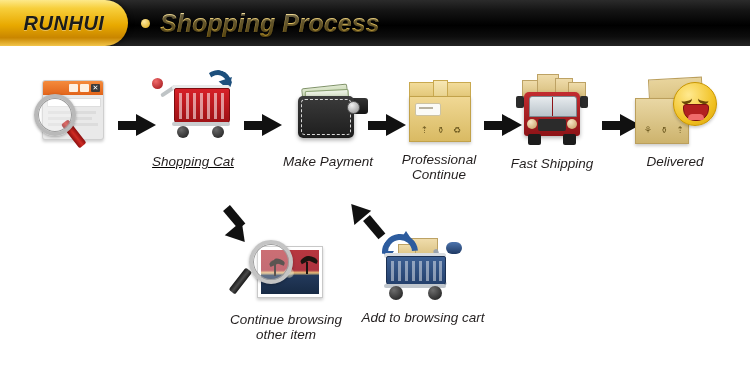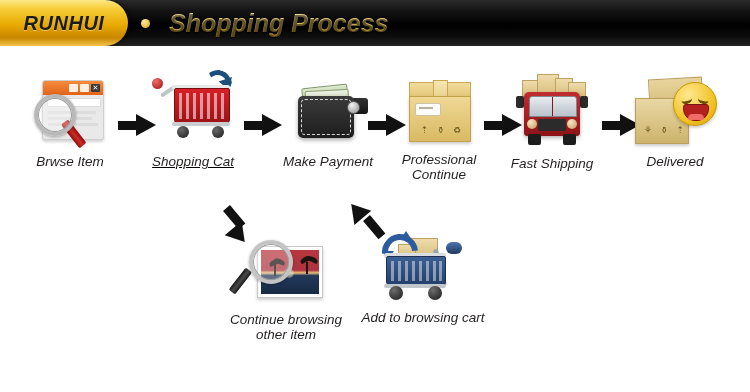--- a/index.html
+++ b/index.html
@@ -24,21 +24,21 @@
   }
   .brand-tab span{
     font-weight:bold;font-style:italic;font-size:20px;color:#1b1b1b;
     letter-spacing:.5px;text-shadow:0 1px 0 rgba(255,255,255,.35);
   }
   .hdr-bullet{
     position:absolute;left:141px;top:19px;width:9px;height:9px;border-radius:50%;
     background:radial-gradient(circle at 35% 30%,#ffe9a0,#d9a712);
   }
   .hdr-title{
-    position:absolute;left:169px;top:6px;height:34px;line-height:34px;
+    position:absolute;left:160px;top:6px;height:34px;line-height:34px;
     font-size:25px;font-style:italic;font-weight:bold;
     color:#f5d76e;
     background:linear-gradient(to bottom,#fff7d0 0%,#f3d270 45%,#c99a18 100%);
     -webkit-background-clip:text;background-clip:text;
     -webkit-text-fill-color:transparent;
     text-shadow:0 1px 1px rgba(0,0,0,.6);
     white-space:nowrap;
   }
 
   
@@ -241,21 +241,20 @@
         <div class="bw-btn b2"></div>
       <div class="bw-x">✕</div>
       <div class="bw-addr"></div>
       <div class="bw-l" style="top:30px;width:48px;"></div>
       <div class="bw-l" style="top:36px;width:44px;"></div>
       <div class="bw-l" style="top:42px;width:50px;"></div>
     </div>
     <div class="mag-handle"></div>
     <div class="mag-ring"></div>
   </div>
-  <div class="caption">Brwse Item</div>
 </div>
 
 <div class="arrow-r" style="left:118px;top:114px;">
   <div class="shaft"></div>
     <div class="head"></div>
 </div>
 
 <div class="step" style="left:145px;top:70px;width:96px;text-decoration:underline;">
   <div class="icon ic-cart-r">
     <div class="cr-arrow">

